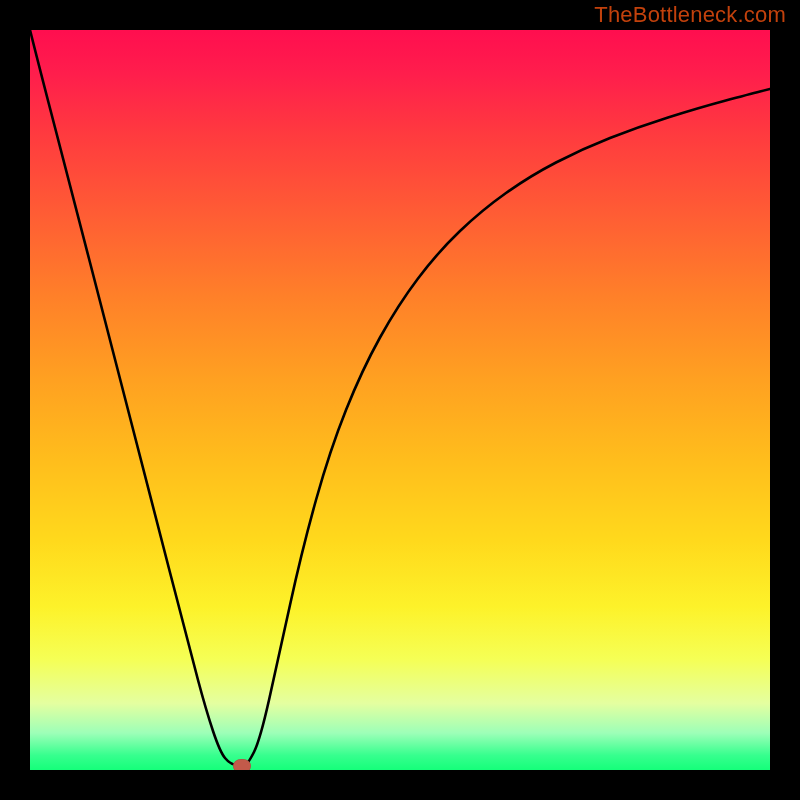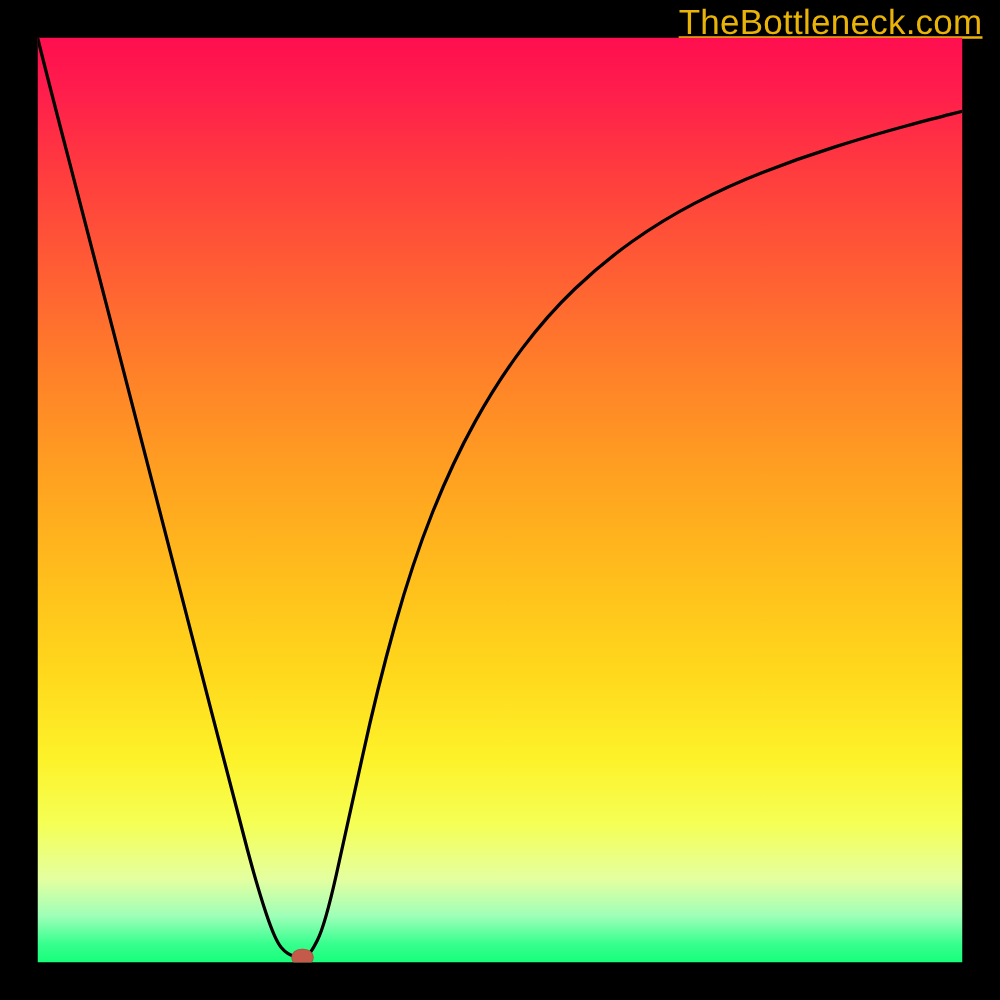--- a/index.html
+++ b/index.html
@@ -14,26 +14,25 @@
   .frame {
     position: relative;
     width: 800px;
     height: 800px;
     background: #000;
   }
   .watermark {
     position: absolute;
     top: 2px;
     right: 14px;
-    color: #eab308;
-    font-size: 28px;
+    color: #c2410c;
+    font-size: 22px;
     letter-spacing: 0.2px;
     font-family: Arial, Helvetica, sans-serif;
     user-select: none;
-    text-decoration: underline;
   }
   .plot-area {
     position: absolute;
     left: 30px;
     top: 30px;
     width: 740px;
     height: 740px;
     overflow: hidden;
   }
   .gradient {

